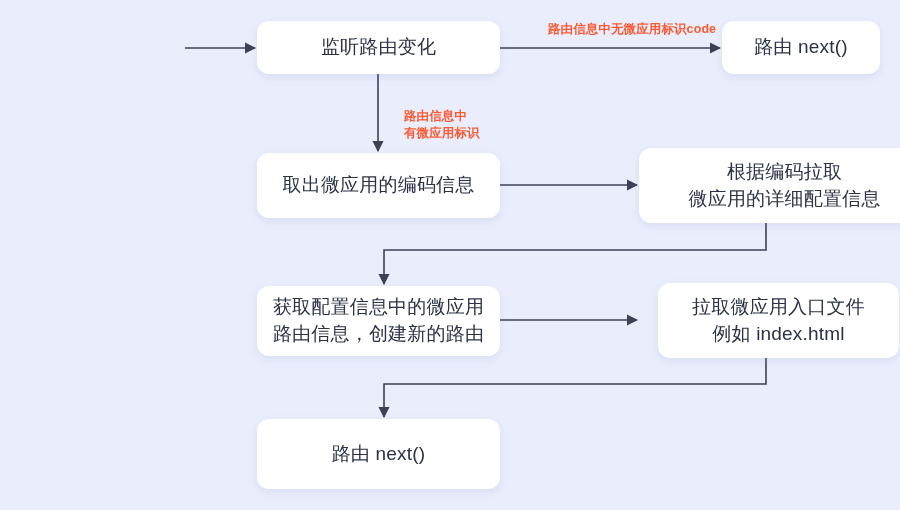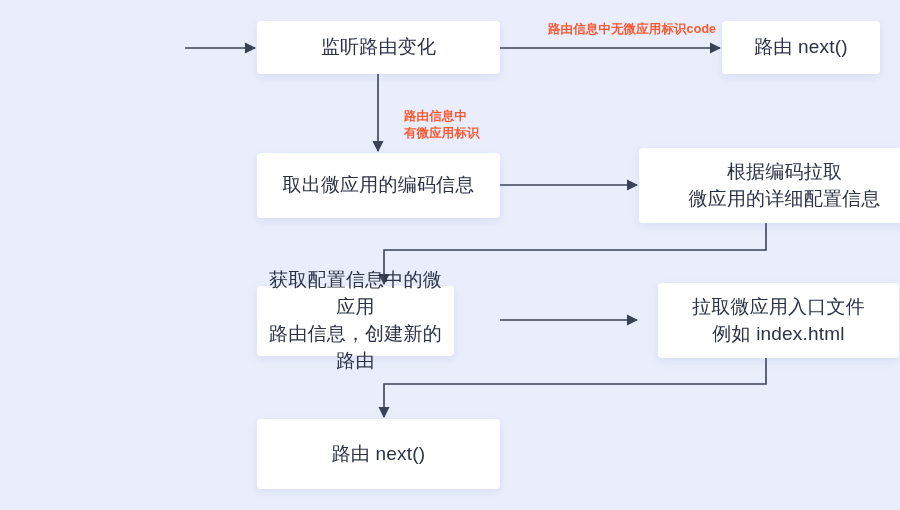--- a/index.html
+++ b/index.html
@@ -27,21 +27,21 @@
     height: 510px;
     pointer-events: none;
   }
   .node {
     position: absolute;
     box-sizing: border-box;
     display: flex;
     align-items: center;
     justify-content: center;
     text-align: center;
-    border-radius: 4px;
+    border-radius: 12px;
     line-height: 1.42;
     letter-spacing: 0.2px;
   }
   .node-white {
     background: #ffffff;
     color: #2b3245;
     font-size: 19px;
     box-shadow: 0 3px 10px rgba(120,135,190,0.16);
   }
   .node-blue {
@@ -76,21 +76,21 @@
     top: 108px;
     text-align: left;
     width: 100px;
   }
   
   #n-browser   { left: 19px;  top: 23px;  width: 166px; height: 50px; }
   #n-listen    { left: 257px; top: 21px;  width: 243px; height: 53px; }
   #n-next-top  { left: 722px; top: 21px;  width: 158px; height: 53px; }
   #n-extract   { left: 257px; top: 153px; width: 243px; height: 65px; }
   #n-fetchcfg  { left: 639px; top: 148px; width: 291px; height: 75px; }
-  #n-creatert  { left: 257px; top: 286px; width: 197px; height: 70px; }
+  #n-creatert  { left: 257px; top: 286px; width: 243px; height: 70px; }
   #n-entry     { left: 639px; top: 283px; width: 241px; height: 75px; margin-left: 19px; }
   #n-next-bot  { left: 257px; top: 419px; width: 243px; height: 70px; }
 </style>
 </head>
 <body>
 
 <div id="canvas">
 
   <svg class="edges" viewBox="0 0 900 510" xmlns="http://www.w3.org/2000/svg">
     <defs>

